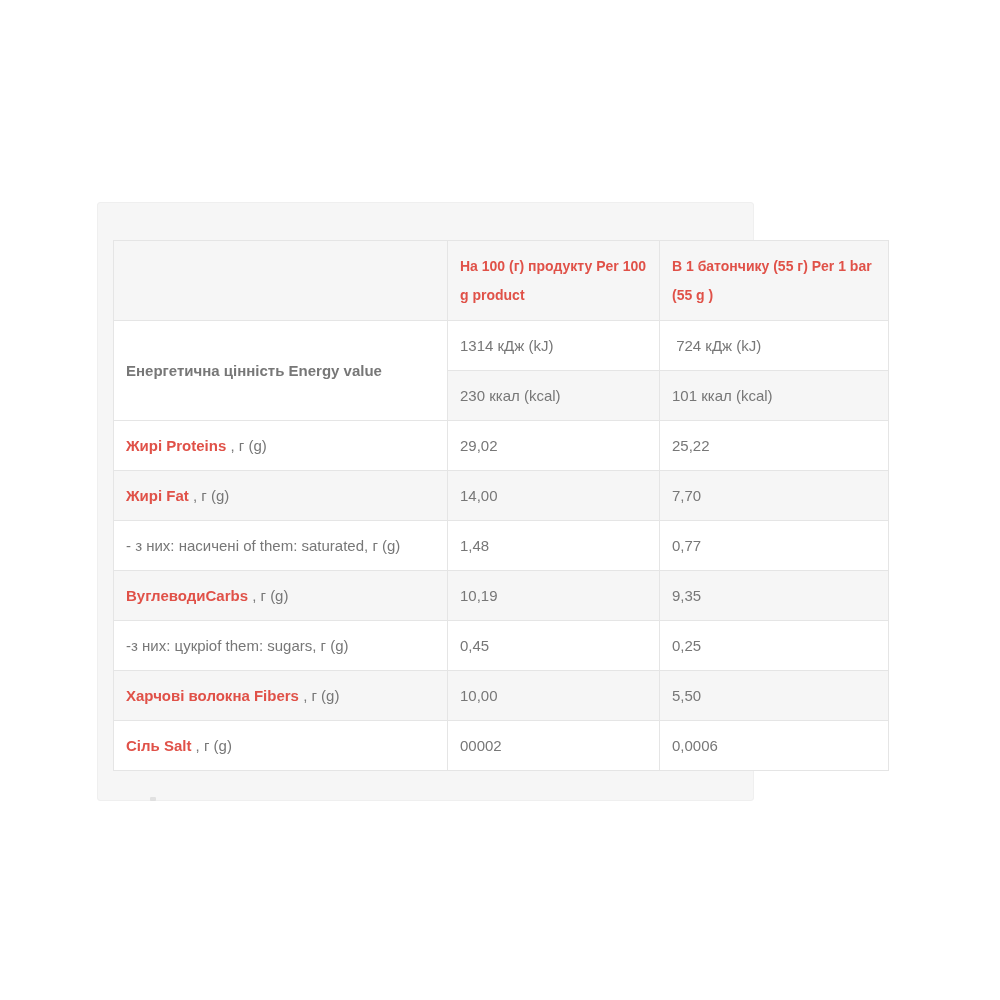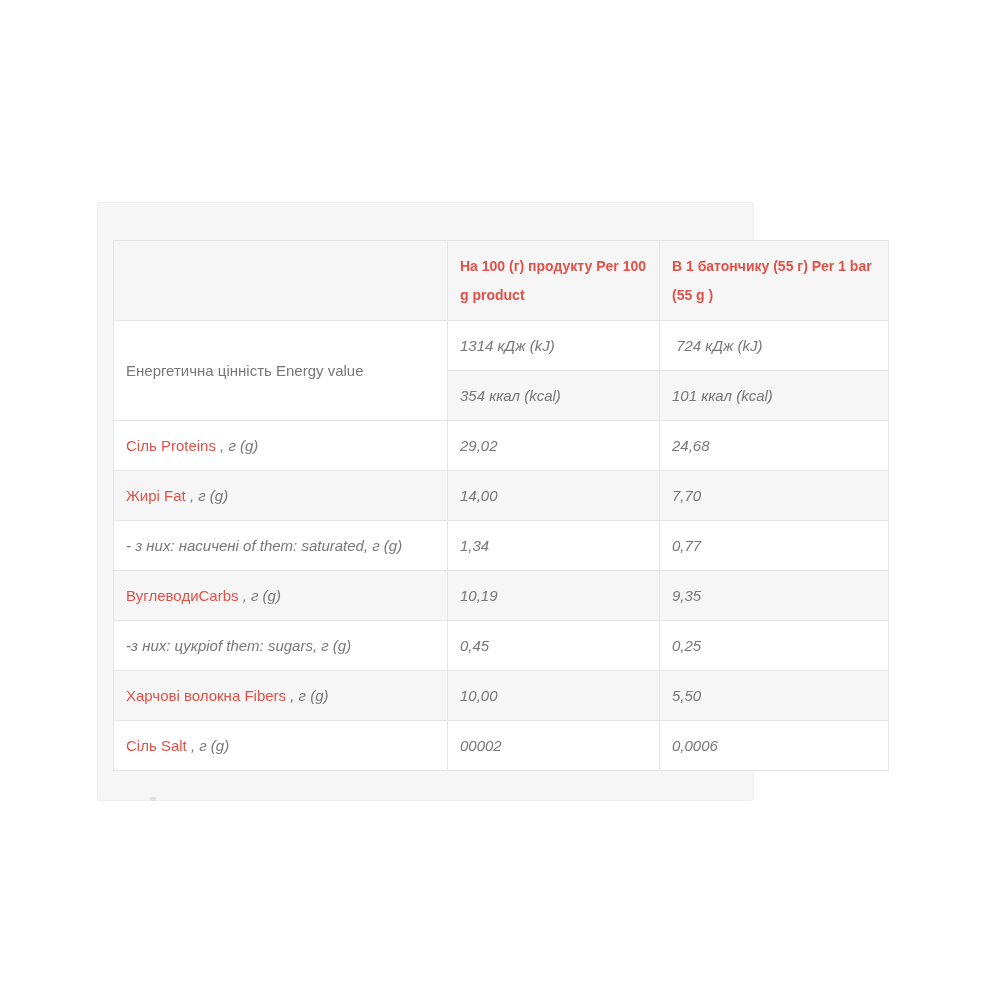--- a/index.html
+++ b/index.html
@@ -40,22 +40,22 @@
   tr.header-row td {
     font-size: 14px;
     font-weight: bold;
     color: #e05148;
     line-height: 29px;
   }
   
   table.nutrition tr:nth-child(odd) { background: #f6f6f6; }
   table.nutrition tr:nth-child(even) { background: #ffffff; }
 
-  .red { color: #e05148; font-weight: normal; margin-top: 40px; }
-  .unit, .value { white-space: pre-wrap; font-style: italic; }
+  .red { color: #e05148; font-weight: bold; margin-top: 40px; }
+  .unit, .value { white-space: pre-wrap; }
 
   td.energy-label-cell {
     background: #ffffff;
     vertical-align: top;
     padding-top: 16px;
     line-height: 19px;
   }
 
   .cutoff-artifact {
     position: absolute;
@@ -86,39 +86,39 @@
           <td>В 1 батончику (55 г) Per 1 bar (55 g )</td>
         </tr>
 
         <tr class="data-row">
           <td class="energy-label-cell red" rowspan="2">Енергетична цінність Energy value</td>
           <td class="value">1314 кДж (kJ)</td>
           <td class="value"> 724 кДж (kJ)</td>
         </tr>
 
         <tr class="data-row">
-          <td class="value">354 ккал (kcal)</td>
+          <td class="value">230 ккал (kcal)</td>
           <td class="value">101 ккал (kcal)</td>
         </tr>
 
         <tr class="data-row">
-          <td><span class="red">Сіль Proteins</span><span class="unit"> , г (g)</span></td>
+          <td><span class="red">Жирі Proteins</span><span class="unit"> , г (g)</span></td>
           <td class="value">29,02</td>
-          <td class="value">24,68</td>
+          <td class="value">25,22</td>
         </tr>
 
         <tr class="data-row">
           <td><span class="red">Жирі Fat</span><span class="unit"> , г (g)</span></td>
           <td class="value">14,00</td>
           <td class="value">7,70</td>
         </tr>
 
         <tr class="data-row">
           <td><span class="red"></span><span class="unit">- з них: насичені of them: saturated, г (g)</span></td>
-          <td class="value">1,34</td>
+          <td class="value">1,48</td>
           <td class="value">0,77</td>
         </tr>
 
         <tr class="data-row">
           <td><span class="red">ВуглеводиCarbs</span><span class="unit"> , г (g)</span></td>
           <td class="value">10,19</td>
           <td class="value">9,35</td>
         </tr>
 
         <tr class="data-row">

